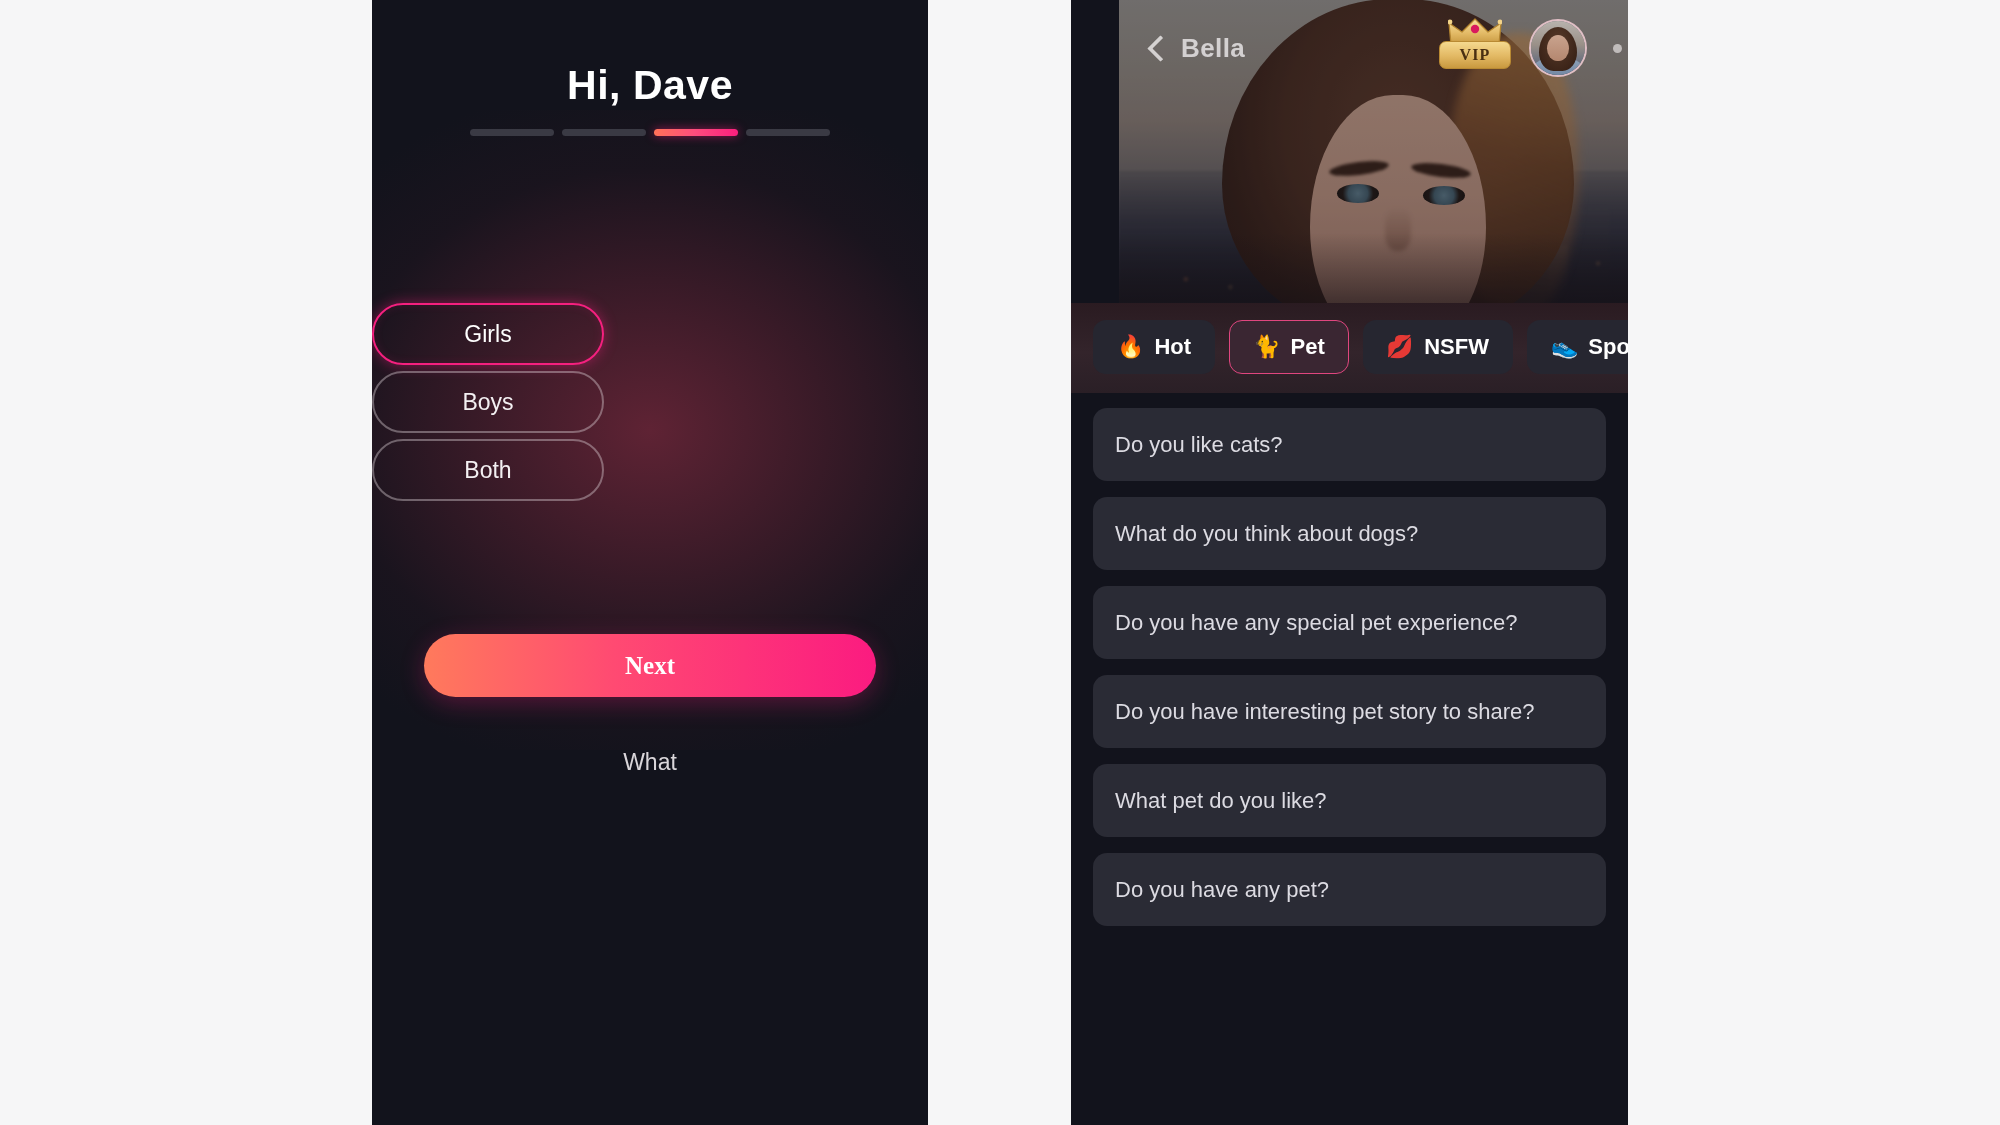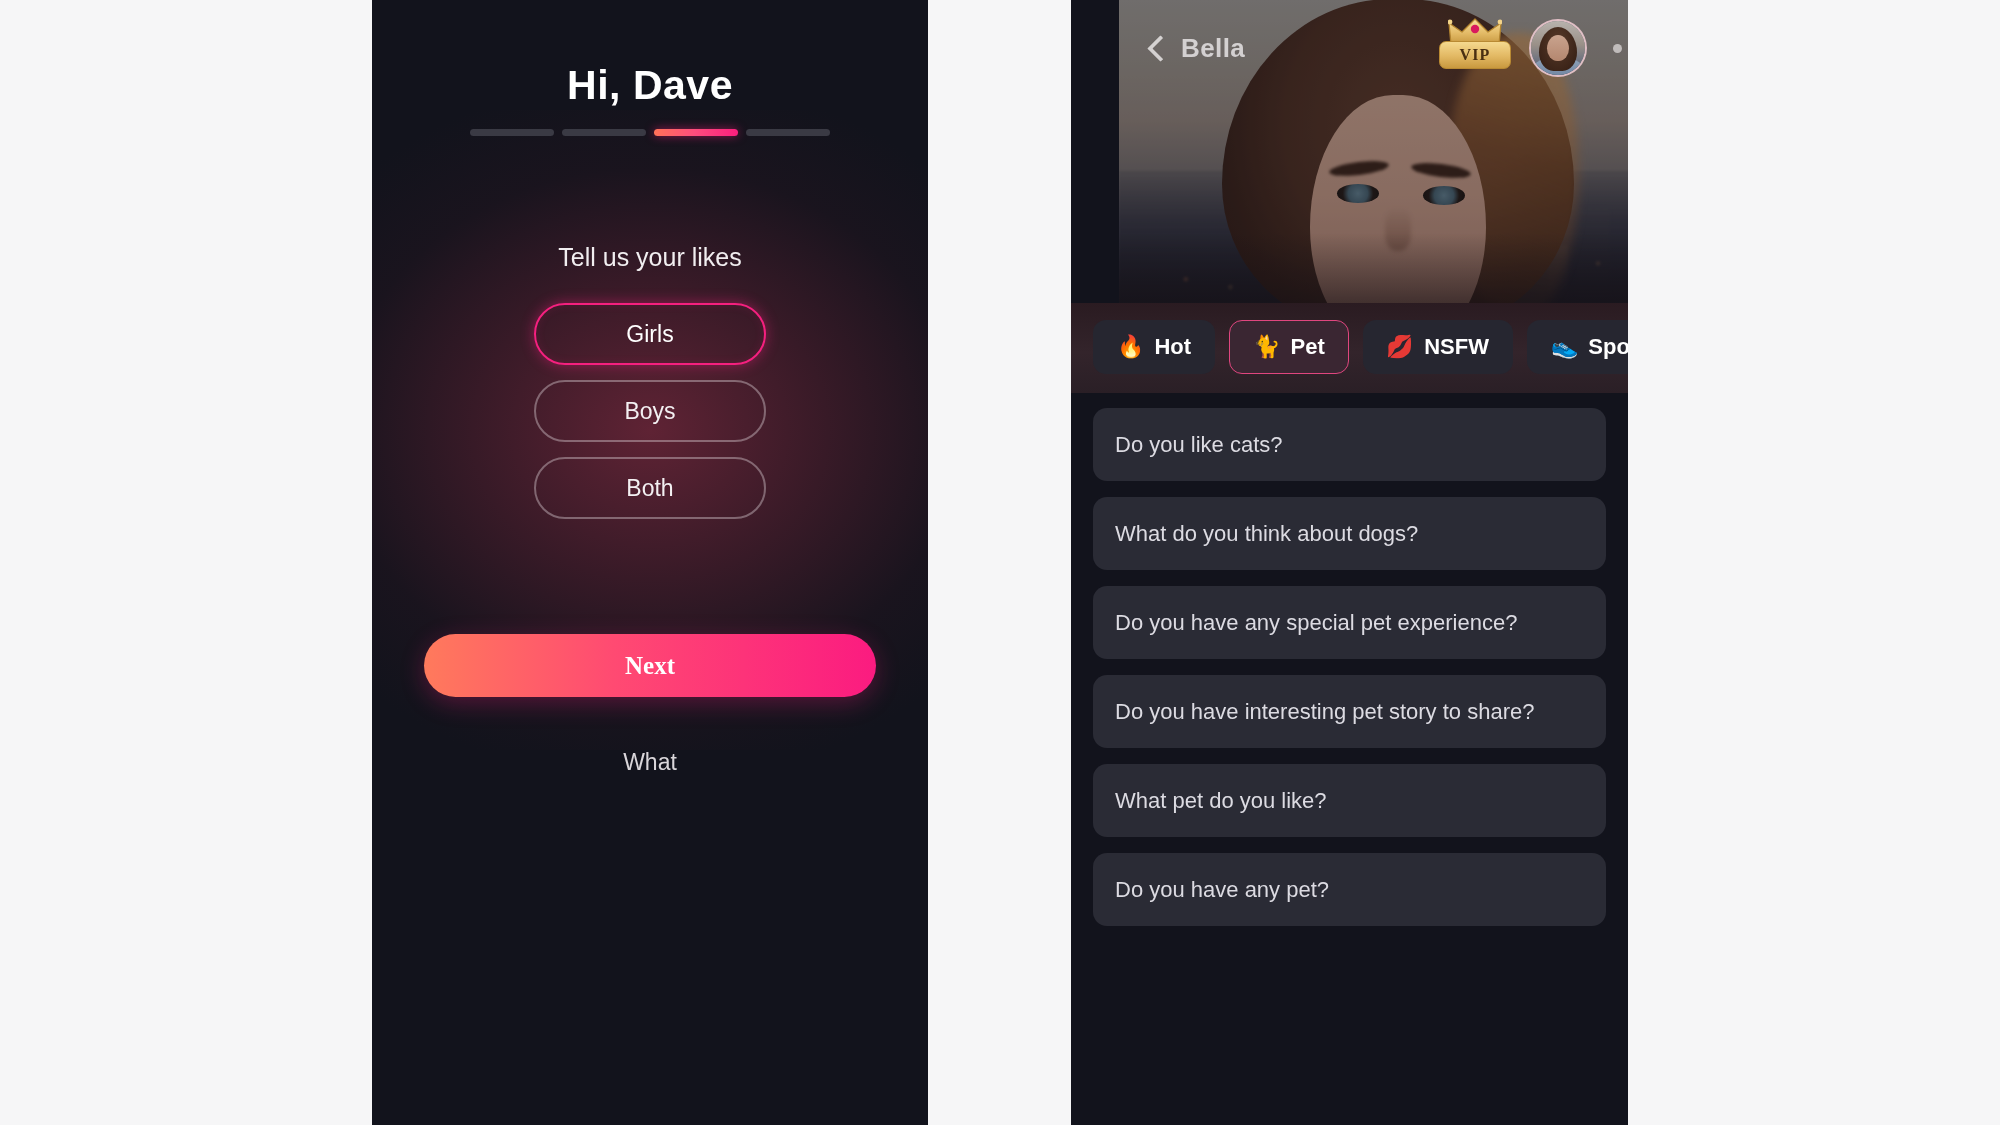--- a/index.html
+++ b/index.html
@@ -96,22 +96,22 @@
     font-weight: normal;
   }
 
   .opt-list {
     position: absolute;
     top: 303px;
     left: 0;
     width: 100%;
     display: flex;
     flex-direction: column;
-    align-items: center;
-    gap: 15px;
+    align-items: flex-start;
+    gap: 6px;
   }
   .opt {
     width: 232px;
     height: 62px;
     border-radius: 31px;
     border: 2px solid rgba(226, 214, 220, 0.40);
     background: transparent;
     color: #f3f0f2;
     font-size: 23px;
     display: flex;
@@ -450,21 +450,20 @@
         <span>Hi,</span><span class="gname">Dave</span>
       </div>
 
       <div class="progress">
         <div class="seg"></div>
         <div class="seg"></div>
         <div class="seg active"></div>
         <div class="seg"></div>
       </div>
 
-      <div class="likes-title">Tell us your likes</div>
 
       <div class="opt-list">
         <button class="opt selected">Girls</button>
         <button class="opt">Boys</button>
         <button class="opt">Both</button>
       </div>
 
       <button class="next-btn">Next</button>
 
       <div class="back-link">What</div>

